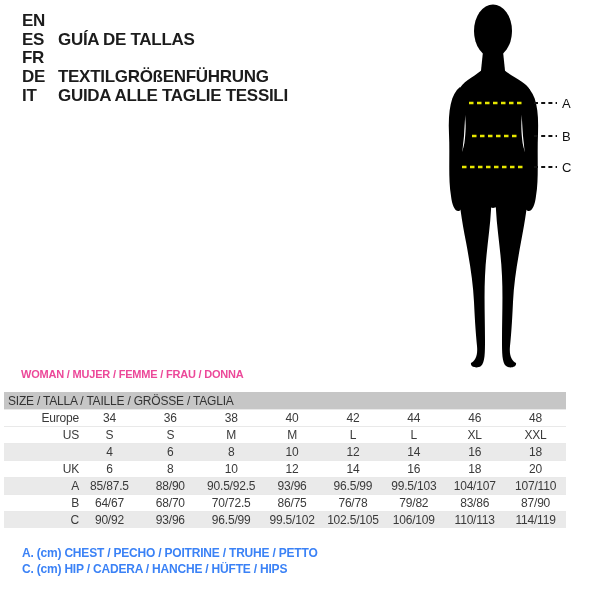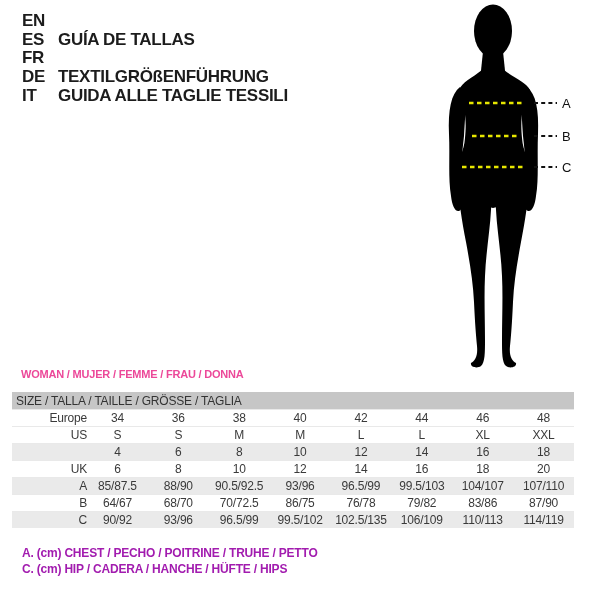--- a/index.html
+++ b/index.html
@@ -34,21 +34,21 @@
 
   
   .section-title {
     position: absolute; left: 21px; top: 368px;
     font-size: 11px; font-weight: 700; letter-spacing: -0.2px;
     color: #ec4899; white-space: nowrap;
   }
 
   
   .size-table {
-    position: absolute; left: 12px; top: 392px;
+    position: absolute; left: 4px; top: 392px;
     width: 562px;
     border-collapse: collapse;
     table-layout: fixed;
     font-size: 12px;
     color: #3a3a3a;
     letter-spacing: -0.2px;
   }
   .size-table col.lbl { width: 75px; }
   .size-table th {
     background: #c6c6c6;
@@ -68,21 +68,21 @@
   .size-table td.row-label { text-align: right; padding-left: 4px; }
   .size-table tr.body-row { border-top: 1px solid #e9e9e9; }
   .size-table tr.striped td { background: #eaeaea; }
 
   
   .legend {
     position: absolute; left: 22px; top: 545px;
   }
   .legend-line {
     font-size: 12px; font-weight: 700; letter-spacing: -0.2px;
-    line-height: 16.4px; color: #a21caf; white-space: nowrap;
+    line-height: 16.4px; color: #3b82f6; white-space: nowrap;
   }
 </style>
 </head>
 <body>
 
 <div class="lang-list">
   <div class="lang-row">
     <span class="lang-code">EN</span>
   </div>
   <div class="lang-row">
@@ -226,21 +226,21 @@
       <td>79/82</td>
       <td>83/86</td>
       <td>87/90</td>
     </tr>
     <tr class="body-row striped">
       <td class="row-label">C</td>
       <td>90/92</td>
       <td>93/96</td>
       <td>96.5/99</td>
       <td>99.5/102</td>
-      <td>102.5/135</td>
+      <td>102.5/105</td>
       <td>106/109</td>
       <td>110/113</td>
       <td>114/119</td>
     </tr>
   </tbody>
 </table>
 
 <div class="legend">
   <div class="legend-line">A. (cm) CHEST / PECHO / POITRINE / TRUHE / PETTO</div>
   <div class="legend-line">C. (cm) HIP / CADERA / HANCHE / HÜFTE / HIPS</div>

